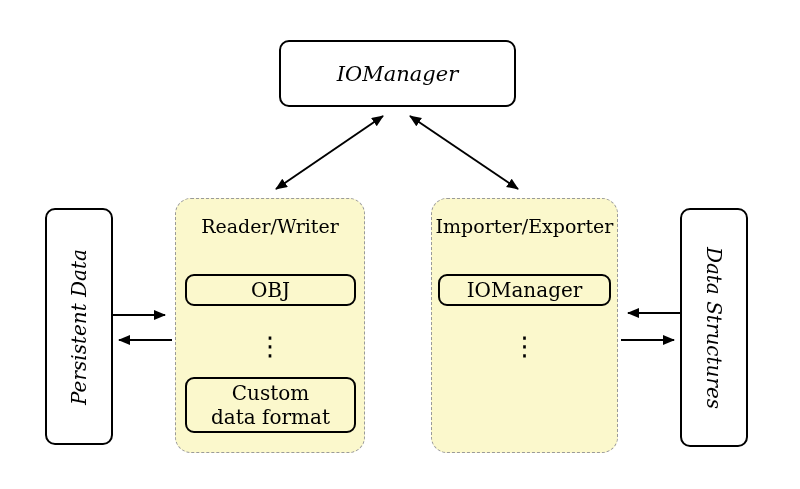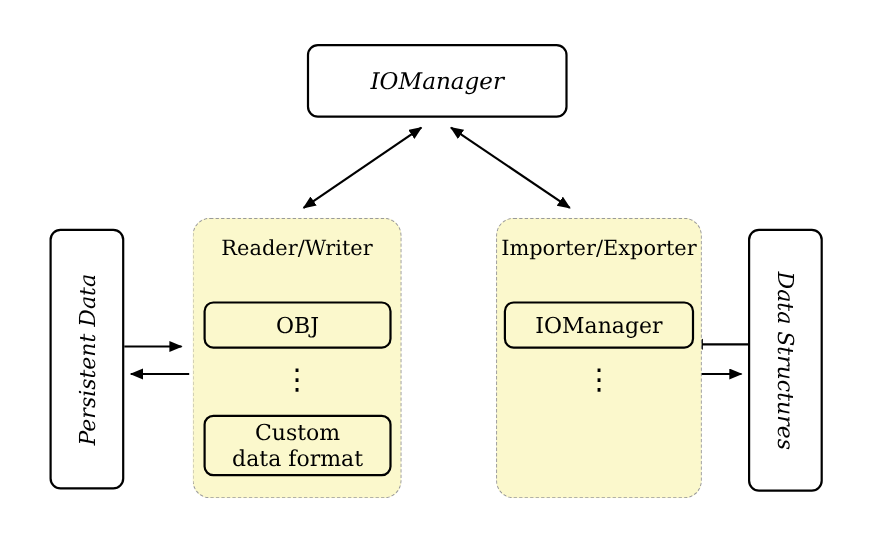--- a/index.html
+++ b/index.html
@@ -53,21 +53,21 @@
   .group {
     position: absolute;
     box-sizing: border-box;
     background: #FBF8CC;
     border: 1.5px dashed #9a9a9a;
     border-radius: 16px;
     top: 198px;
     height: 255px;
   }
   .group-left  { left: 175px; width: 190px; }
-  .group-right { left: 431px; width: 187px; margin-left: 20px; }
+  .group-right { left: 431px; width: 187px; }
   .group-title {
     position: absolute;
     top: 16px; left: 0;
     width: 100%;
     text-align: center;
     font-size: 19px;
     white-space: nowrap;
   }
   .inner-box {
     position: absolute;
@@ -76,21 +76,21 @@
     border: 2.5px solid #000000;
     border-radius: 9px;
     display: flex;
     align-items: center;
     justify-content: center;
     text-align: center;
     font-size: 20px;
     line-height: 1.2;
   }
   .two-line { white-space: pre-line; }
-  .inner-top    { top: 75px;  height: 43px; }
+  .inner-top    { top: 75px;  height: 32px; }
   .inner-bottom { top: 178px; }
   .group-left  .inner-box { left: 9px; width: 171px; }
   .group-right .inner-box { left: 6px; width: 173px; }
   .group-left  .inner-bottom { height: 56px; }
   .group-right .inner-bottom { height: 58px; }
   .dots {
     position: absolute;
     top: 131px; left: 0;
     width: 100%;
     text-align: center;

